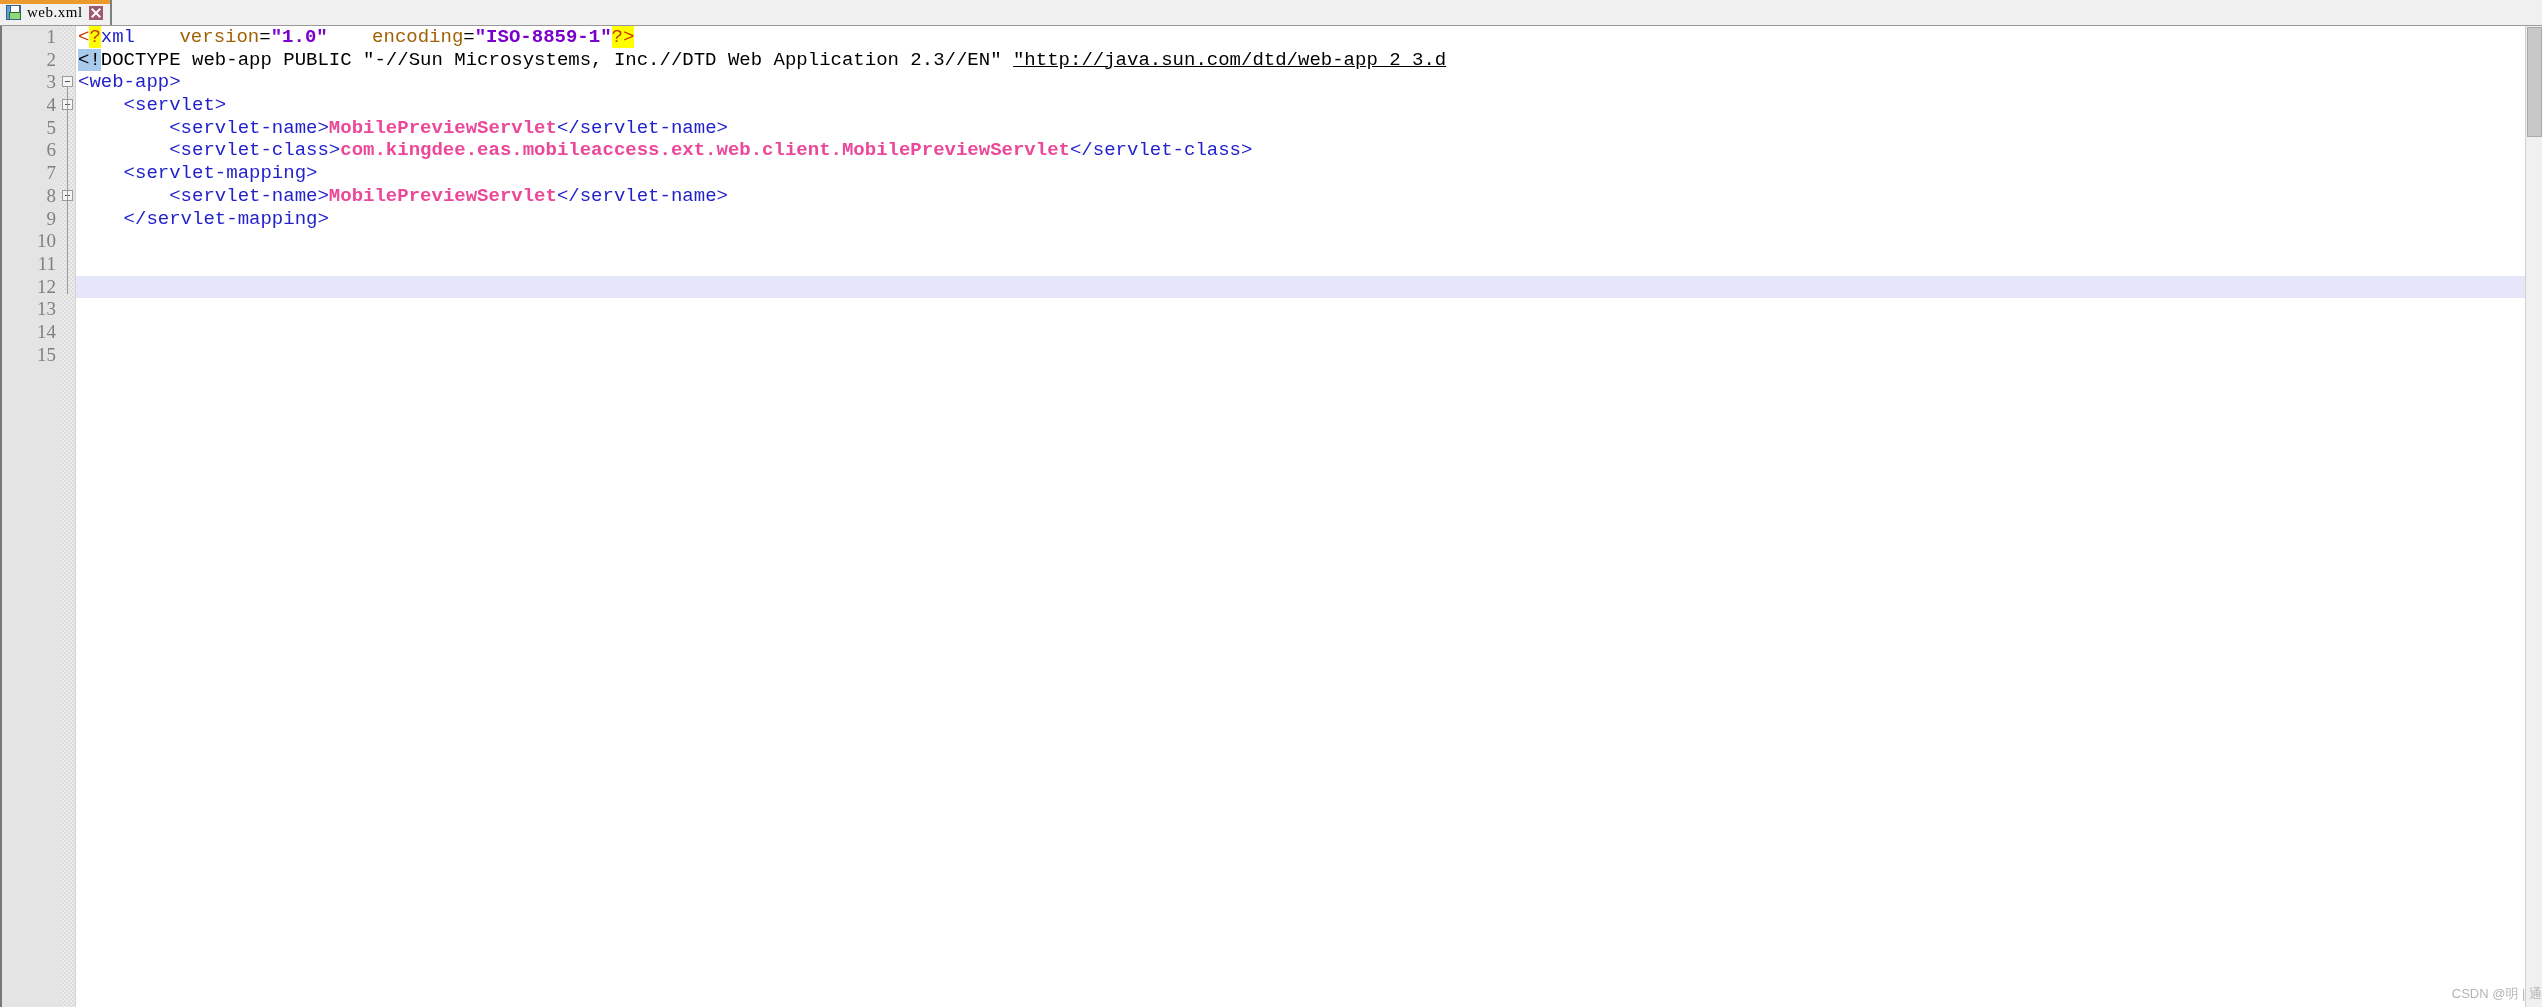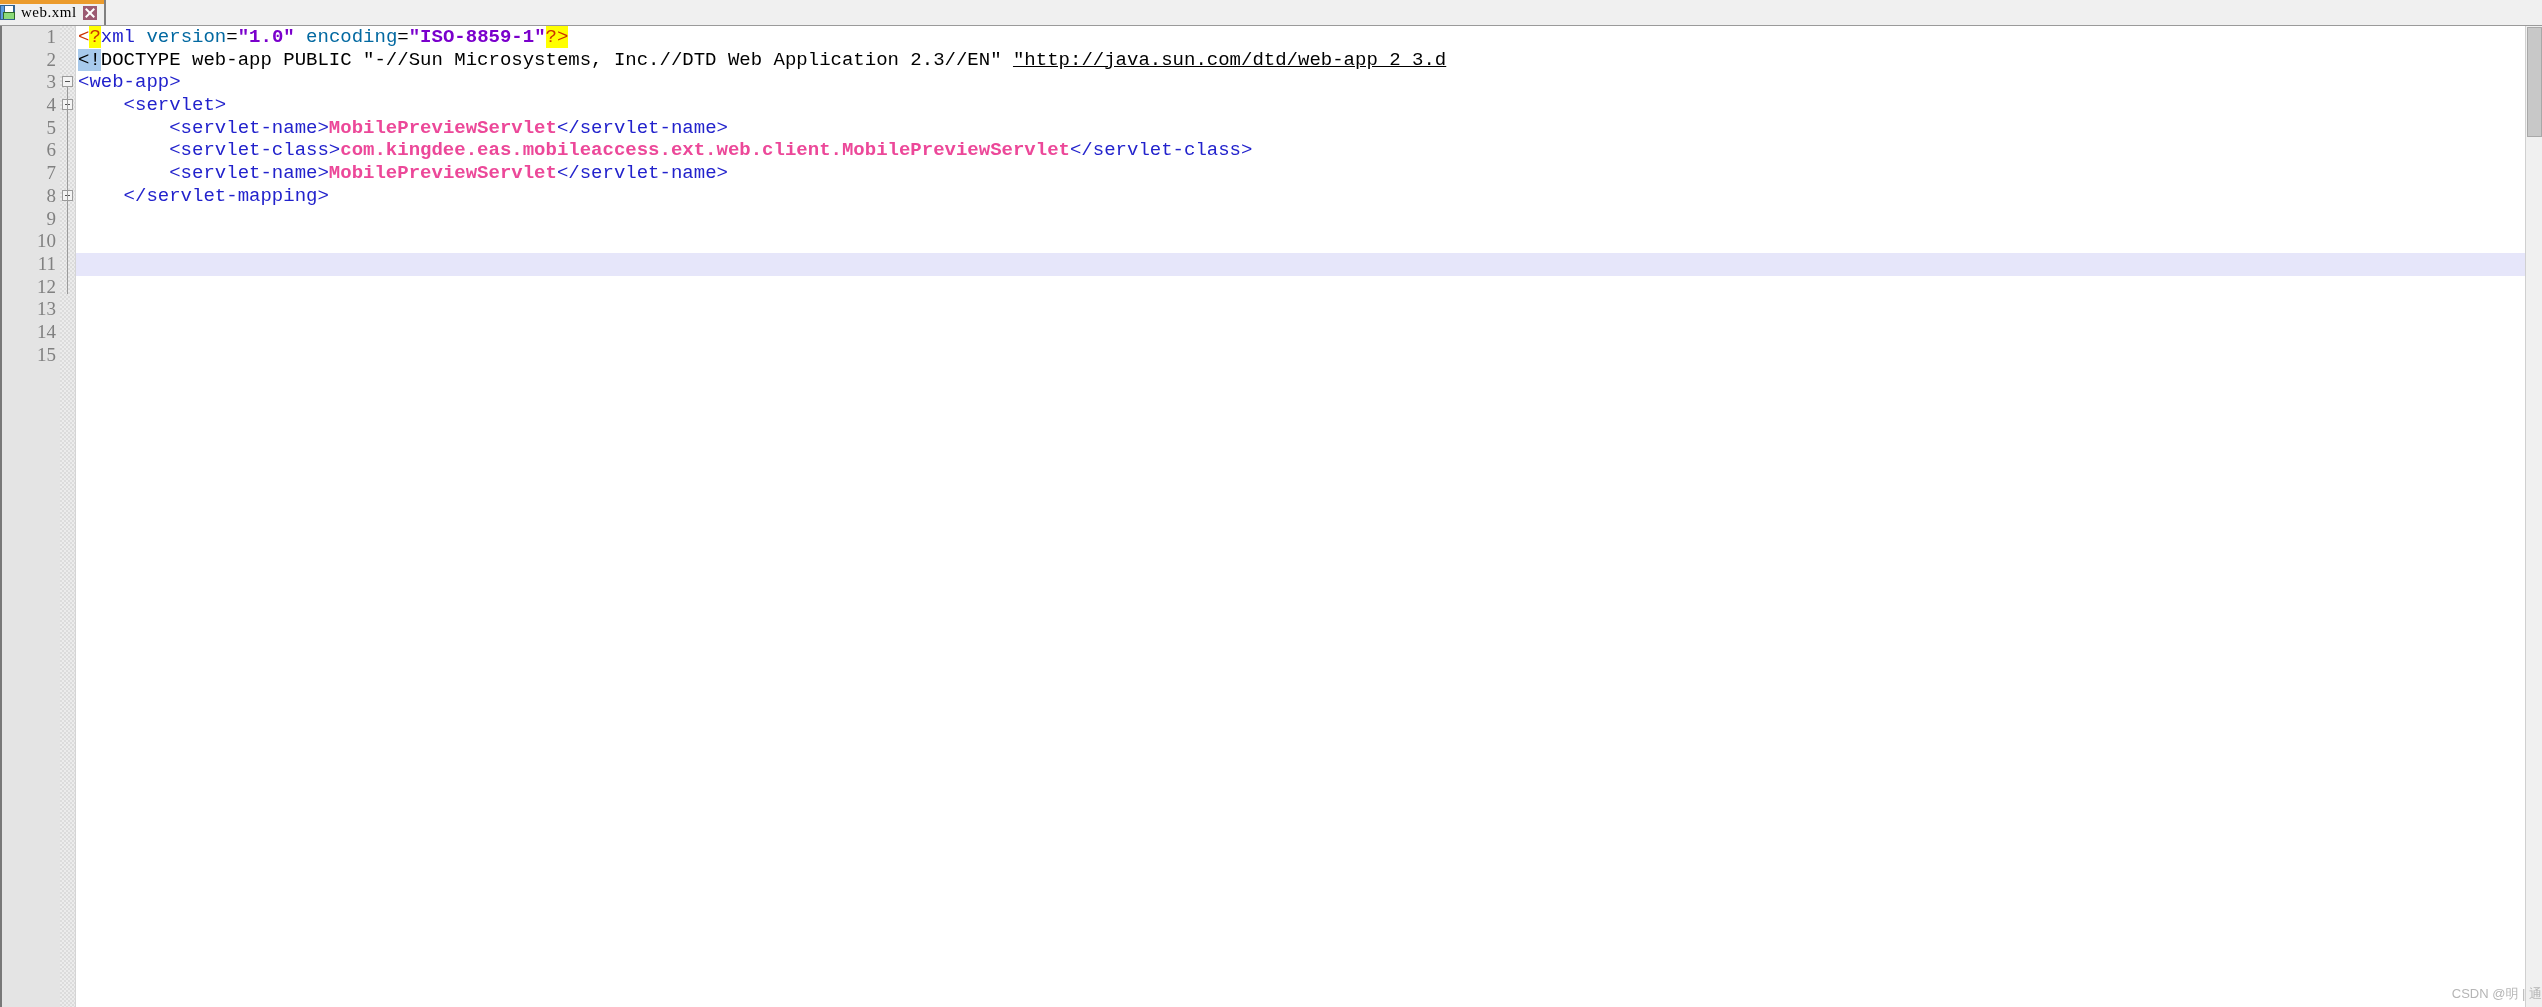--- a/index.html
+++ b/index.html
@@ -18,21 +18,21 @@
     border-bottom:1px solid #9a9a9a;
     display:flex;
     align-items:flex-end;
   }
   .tab{
     position:relative;
     height:25px;
     display:flex;
     align-items:center;
     gap:6px;
-    padding:0 7px 0 0;
+    padding:0 7px 0 6px;
     background:#f0f0f0;
     border-right:2px solid #808080;
     font-family:"Liberation Serif","DejaVu Serif",serif;
     font-size:15px;
     color:#000;
     cursor:default;
   }
   .tab-accent{
     position:absolute;
     left:0; top:0;
@@ -128,21 +128,21 @@
     font-family:"Liberation Mono","DejaVu Sans Mono",monospace;
     font-size:19px;
     color:#000000;
     padding-left:2px;
   }
   .cur-line{ background:#e6e6fa; }
 
   
   .t-punct   { color:#cc3300; }
   .t-tag     { color:#2222cc; }
-  .t-attr    { color:#0369a1; }
+  .t-attr    { color:#a16207;margin-left:33px; }
   .t-val     { color:#7a00cc; font-weight:bold; }
   .t-eq      { color:#000000; }
   .t-text    { color:#ec4899; font-weight:bold; }
   .t-plain   { color:#000000; }
   .t-link    { color:#000000; text-decoration:underline; }
   .hl-yellow { background:#ffff00; }
   .hl-blue   { background:#a8caec; }
 
   
   .vscroll{
@@ -215,20 +215,21 @@
       </div>
   </div>
 
   <div class="code" id="codearea">
       <div class="codeline"><span class="t-punct">&lt;</span><span class="t-punct hl-yellow">?</span><span class="t-tag">xml</span><span class="t-plain"> </span><span class="t-attr">version</span><span class="t-eq">=</span><span class="t-val">"1.0"</span><span class="t-plain"> </span><span class="t-attr">encoding</span><span class="t-eq">=</span><span class="t-val">"ISO-8859-1"</span><span class="t-punct hl-yellow">?&gt;</span></div>
       <div class="codeline"><span class="t-plain hl-blue">&lt;!</span><span class="t-plain">DOCTYPE web-app PUBLIC "-//Sun Microsystems, Inc.//DTD Web Application 2.3//EN" </span><span class="t-link">"http://java.sun.com/dtd/web-app_2_3.d</span></div>
       <div class="codeline"><span class="t-tag">&lt;web-app&gt;</span></div>
       <div class="codeline"><span class="t-plain">    </span><span class="t-tag">&lt;servlet&gt;</span></div>
       <div class="codeline"><span class="t-plain">        </span><span class="t-tag">&lt;servlet-name&gt;</span><span class="t-text">MobilePreviewServlet</span><span class="t-tag">&lt;/servlet-name&gt;</span></div>
       <div class="codeline"><span class="t-plain">        </span><span class="t-tag">&lt;servlet-class&gt;</span><span class="t-text">com.kingdee.eas.mobileaccess.ext.web.client.MobilePreviewServlet</span><span class="t-tag">&lt;/servlet-class&gt;</span></div>
+      <div class="codeline"><span class="t-plain">    </span><span class="t-tag">&lt;servlet-mapping&gt;</span></div>
       <div class="codeline"><span class="t-plain">        </span><span class="t-tag">&lt;servlet-name&gt;</span><span class="t-text">MobilePreviewServlet</span><span class="t-tag">&lt;/servlet-name&gt;</span></div>
       <div class="codeline"><span class="t-plain">    </span><span class="t-tag">&lt;/servlet-mapping&gt;</span></div>
       <div class="codeline">&nbsp;</div>
       <div class="codeline">&nbsp;</div>
       <div class="codeline cur-line">&nbsp;</div>
     </div>
 
   <div class="vscroll">
     <div class="vthumb"></div>
   </div>

